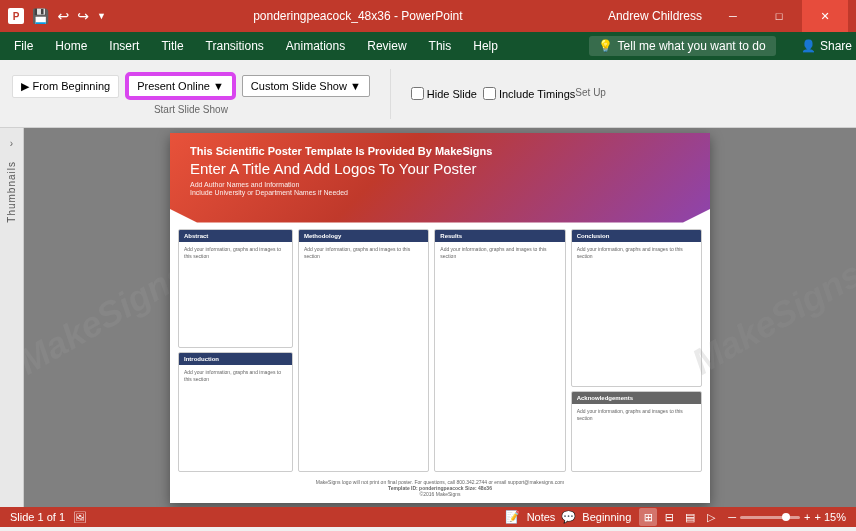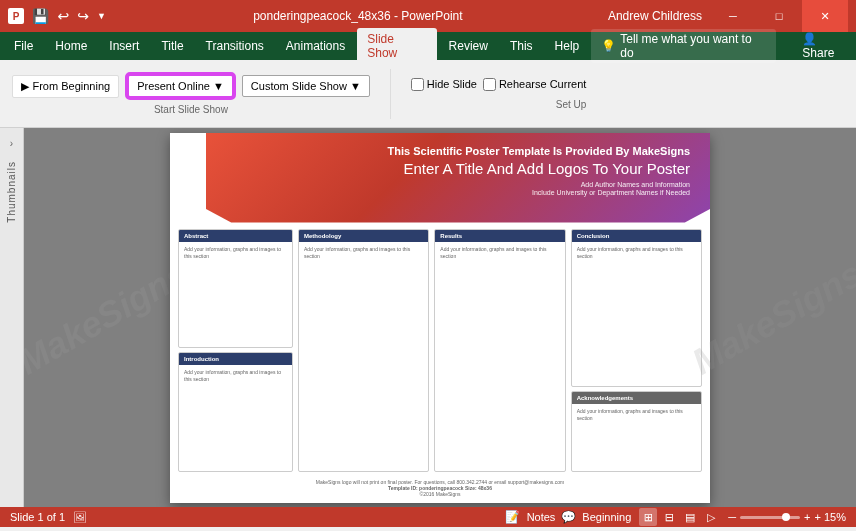--- a/index.html
+++ b/index.html
@@ -100,24 +100,23 @@
       height: 370px;
       background: white;
       position: relative;
       box-shadow: 0 4px 12px rgba(0,0,0,0.4);
     }
 
     
     .slide-header {
       background: linear-gradient(135deg, #e8523a 0%, #c0392b 40%, #8e44ad 100%);
       padding: 12px 20px 10px;
-      text-align: right;
+      text-align: left;
       clip-path: polygon(0 0, 100% 0, 100% 85%, 95% 100%, 5% 100%, 0 85%);
       height: 90px;
-      margin-left: 36px;
     }
     .slide-title-main {
       font-size: 11px;
       font-weight: bold;
       color: white;
       margin-bottom: 3px;
     }
     .slide-title-sub {
       font-size: 15px;
       font-weight: normal;
@@ -237,21 +236,20 @@
   </div>
 </div>
 
 <div class="ribbon">
   <div class="ribbon-tab">File</div>
   <div class="ribbon-tab">Home</div>
   <div class="ribbon-tab">Insert</div>
   <div class="ribbon-tab">Title</div>
   <div class="ribbon-tab">Transitions</div>
   <div class="ribbon-tab">Animations</div>
-  <div class="ribbon-tab active">Slide Show</div>
   <div class="ribbon-tab">Review</div>
   <div class="ribbon-tab">This</div>
   <div class="ribbon-tab">Help</div>
   <div class="ribbon-tell">
     <span>💡</span>
     <span>Tell me what you want to do</span>
   </div>
   <div class="ribbon-share">
     <span>👤</span>
     <span>Share</span>
@@ -265,29 +263,29 @@
         <div style="background:#fff; border:1px solid #ddd; padding:4px 8px; font-size:11px; border-radius:2px; cursor:pointer; display:flex; align-items:center; gap:3px;">
           <span>▶</span>
           <span>From Beginning</span>
         </div>
         <div style="background:#fff; border:4px solid #d946ef; padding:4px 8px; font-size:11px; border-radius:5px; cursor:pointer;">Present Online ▼</div>
         <div style="background:#fff; border:1px solid #a3a3a3; padding:4px 8px; font-size:11px; border-radius:2px; cursor:pointer;">Custom Slide Show ▼</div>
       </div>
       <div style="font-size:10px; color:#666; text-align:center;">Start Slide Show</div>
     </div>
     <div style="width:1px; height:50px; background:#ddd;"></div>
-    <div style="display:flex; flex-direction:column; gap:8px; align-items:flex-end;">
+    <div style="display:flex; flex-direction:row; gap:0; align-items:flex-start;">
       <div style="display:flex; gap:6px; align-items:center; font-size:11px;">
         <div style="display:flex; align-items:center; gap:3px; cursor:pointer;">
             <input type="checkbox" style="cursor: pointer;">
             <span>Hide Slide</span>
           </div>
         <div style="display:flex; align-items:center; gap:3px; cursor:pointer;">
             <input type="checkbox" style="cursor: pointer;">
-            <span>Rehearse Current</span>
+            <span>Include Timings</span>
           </div>
       </div>
       <div style="font-size:10px; color:#666;">Set Up</div>
     </div>
   </div>
 </div>
 
 <div class="main-area">
 
   <div class="left-panel">

